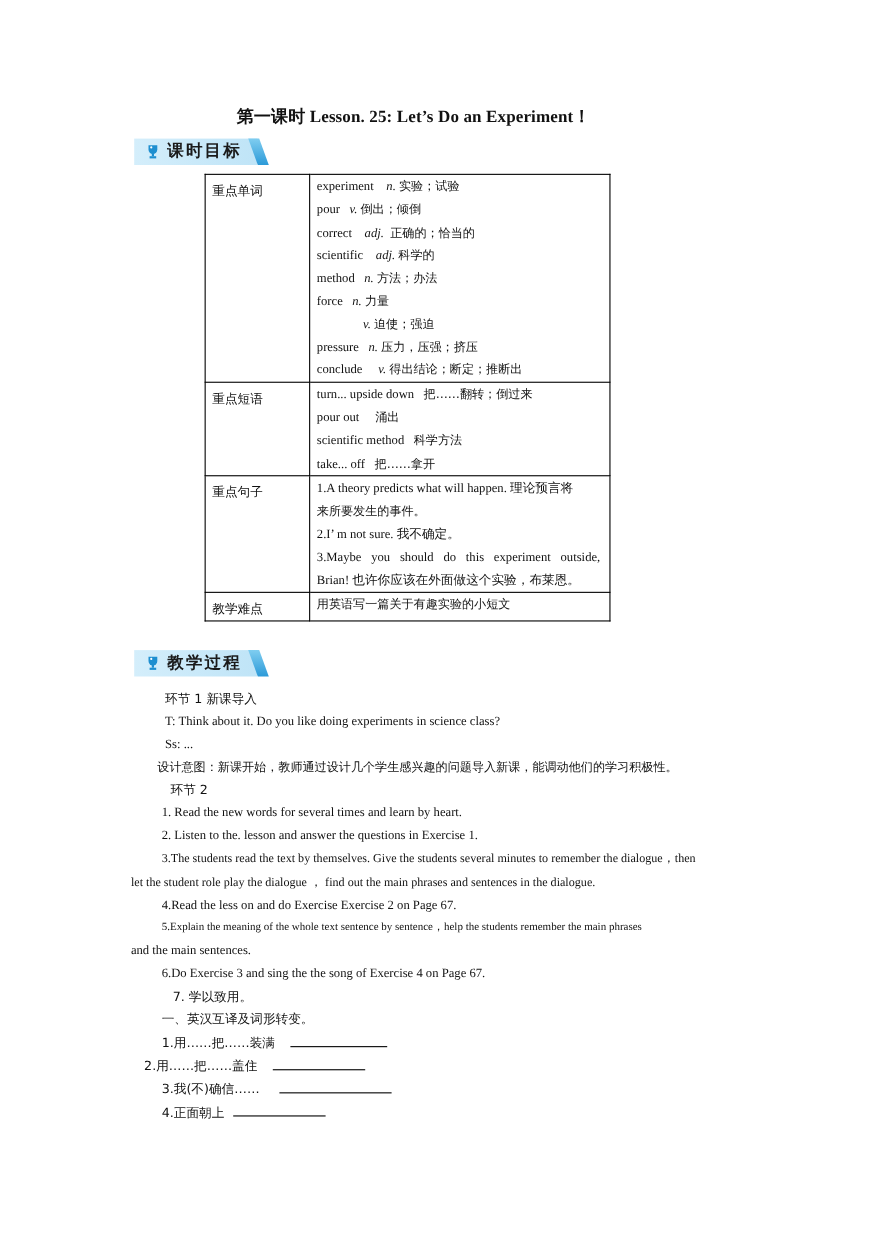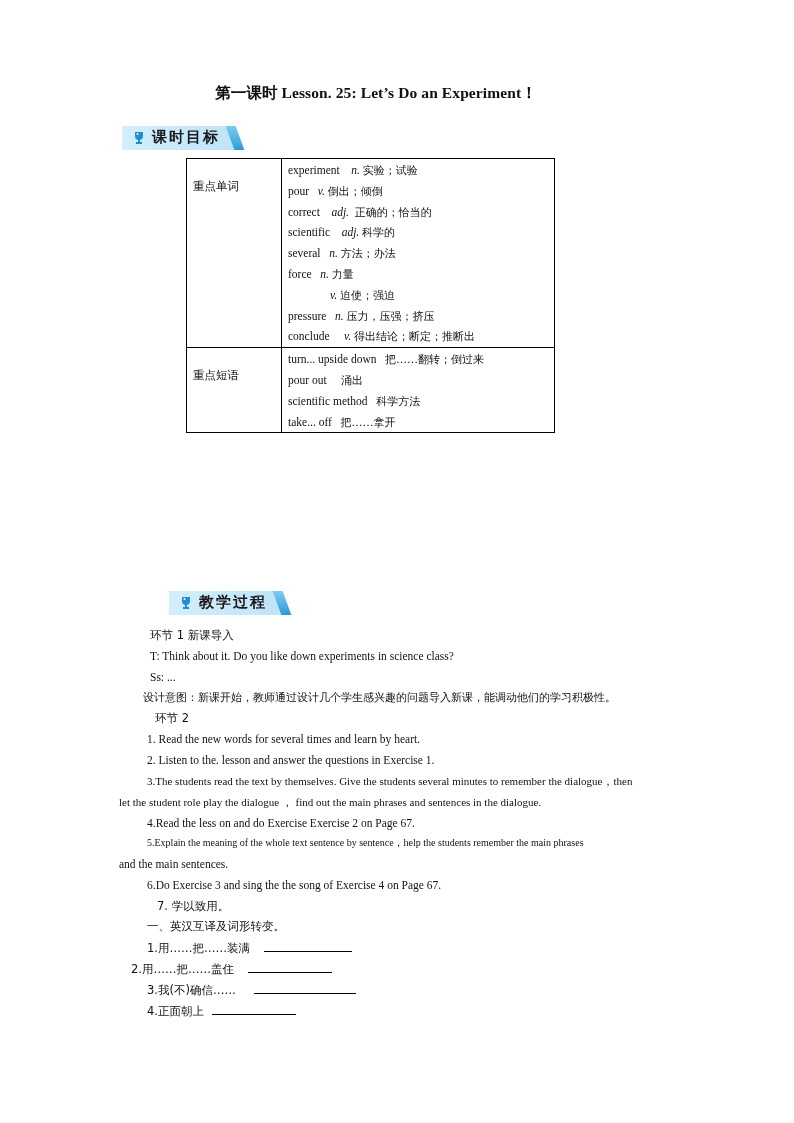--- a/index.html
+++ b/index.html
@@ -1,32 +1,32 @@
 <!DOCTYPE html>
 <html><head>
 <meta charset="utf-8">
 <style>
   html, body { margin: 0; padding: 0; background: #ffffff; }
   body { width: 794px; height: 1123px; position: relative; overflow: hidden;
          font-family: "Liberation Serif", "DejaVu Serif", serif; color: #111; }
   .abs { position: absolute; }
-  .title { left: 0; width: 752px; top: 83px; text-align: center; font-size: 15.5px; font-weight: bold; letter-spacing: 0.1px; }
+  .title { left: 0; width: 752px; top: 96px; text-align: center; font-size: 15.5px; font-weight: bold; letter-spacing: 0.1px; }
   .badge { height: 37px; display: flex; align-items: center; text-align: center; }
   .badge .bg { position: absolute; left: 0; top: 0; height: 24px; width: 112px;
                background: linear-gradient(to right, #d4eefb, #bfe4f7); }
   .badge .slash { position: absolute; left: 108px; top: 0; width: 10px; height: 24px;
                   background: linear-gradient(to bottom, #7fcdf0, #2c9ad8);
                   transform: skewX(20deg); }
   .badge .cup { position: absolute; left: 10px; top: 5px; width: 14px; height: 14px; }
   .badge .label { position: absolute; left: 30px; top: 2px; font-family: "DejaVu Sans", sans-serif;
                   font-weight: bold; font-size: 15px; color: #1a1a1a; letter-spacing: 2px; }
   table.goals { position: absolute; left: 186px; top: 158px; width: 369px; border-collapse: collapse;
                 font-size: 11.5px; }
   table.goals td { border: 1px solid #000; vertical-align: top; padding: 0 6px; }
-  table.goals td.key { width: 82px; font-family: "DejaVu Sans", sans-serif; font-size: 11.5px; padding-top: 20px; }
+  table.goals td.key { width: 82px; font-family: "DejaVu Sans", sans-serif; font-size: 11.5px; padding-top: 7px; }
   .line { height: 20.8px; line-height: 20.8px; white-space: nowrap; }
   .pos { font-style: italic; }
   .cn { font-family: "DejaVu Sans", sans-serif; font-size: 11px; }
   .body-line { position: absolute; font-size: 11.5px; white-space: nowrap; line-height: 16px; }
   .design { font-family: "DejaVu Sans", sans-serif; font-size: 11px; }
   .blank { display: inline-block; border-bottom: 1px solid #000; height: 12px; vertical-align: baseline; }
 </style>
 </head>
 <body>
 
@@ -46,53 +46,69 @@
 
 <table class="goals">
   <tbody>
       <tr style="height:188px;">
     <td class="key">重点单词</td>
     <td style="padding-top:1px;">
       <div class="line"><span>experiment</span>&nbsp;&nbsp;&nbsp;&nbsp;<span class="pos">n.</span> <span class="cn">实验；试验</span></div>
       <div class="line"><span>pour</span>&nbsp;&nbsp;&nbsp;<span class="pos">v.</span> <span class="cn">倒出；倾倒</span></div>
       <div class="line"><span>correct</span>&nbsp;&nbsp;&nbsp;&nbsp;<span class="pos">adj.</span>&nbsp; <span class="cn">正确的；恰当的</span></div>
       <div class="line"><span>scientific</span>&nbsp;&nbsp;&nbsp;&nbsp;<span class="pos">adj.</span> <span class="cn">科学的</span></div>
-      <div class="line"><span>several</span>&nbsp;&nbsp;&nbsp;<span class="pos">n.</span> <span class="cn">方法；办法</span></div>
+      <div class="line"><span>method</span>&nbsp;&nbsp;&nbsp;<span class="pos">n.</span> <span class="cn">方法；办法</span></div>
       <div class="line"><span>force</span>&nbsp;&nbsp;&nbsp;<span class="pos">n.</span> <span class="cn">力量</span></div>
       <div class="line" style="padding-left:42px;"><span class="pos">v.</span> <span class="cn">迫使；强迫</span></div>
       <div class="line"><span>pressure</span>&nbsp;&nbsp;&nbsp;<span class="pos">n.</span> <span class="cn">压力，压强；挤压</span></div>
       <div class="line"><span>conclude</span>&nbsp;&nbsp;&nbsp;&nbsp;&nbsp;<span class="pos">v.</span> <span class="cn">得出结论；断定；推断出</span></div>
     </td>
   </tr>
   <tr style="height:84px;">
     <td class="key">重点短语</td>
     <td style="padding-top:1px;">
       <div class="line"><span>turn... upside down</span>&nbsp;&nbsp;&nbsp;<span class="cn">把……翻转；倒过来</span></div>
       <div class="line"><span>pour out</span>&nbsp;&nbsp;&nbsp;&nbsp;&nbsp;<span class="cn">涌出</span></div>
       <div class="line"><span>scientific method</span>&nbsp;&nbsp;&nbsp;<span class="cn">科学方法</span></div>
       <div class="line"><span>take... off</span>&nbsp;&nbsp;&nbsp;<span class="cn">把……拿开</span></div>
     </td>
   </tr>
+  <tr style="height:105px;">
+    <td class="key">重点句子</td>
+    <td style="padding-top:1px;">
+      <div class="line">1.A theory predicts what will happen. 理论预言将</div>
+      <div class="line cn">来所要发生的事件。</div>
+      <div class="line">2.I’ m not sure. 我不确定。</div>
+      <div class="line" style="word-spacing:6px;">3.Maybe you should do this experiment outside,</div>
+      <div class="line">Brian!  也许你应该在外面做这个实验，布莱恩。</div>
+    </td>
+  </tr>
+  <tr style="height:26px;">
+    <td class="key">教学难点</td>
+    <td style="padding-top:1px;">
+      <div class="line cn">用英语写一篇关于有趣实验的小短文</div>
+    </td>
+  </tr>
 </tbody>
   </table>
 
-<div class="abs badge" style="left:122px; top:591px; width:125px;margin-left:47px;">
+<div class="abs badge" style="left:122px; top:591px; width:125px;">
   <div class="bg"></div>
   <div class="slash"></div>
   <svg class="cup" viewBox="0 0 14 14">
     <path d="M3 1h8v4a4 4 0 0 1-8 0z" fill="#1e8fd0"></path>
     <rect x="6" y="8" width="2" height="3" fill="#1e8fd0"></rect>
     <rect x="4" y="11" width="6" height="2" fill="#1e8fd0"></rect>
     <ellipse cx="5.5" cy="3" rx="1" ry="1" fill="#ffffff"></ellipse>
   </svg>
   <span class="label">教学过程</span>
 </div>
 
 <div class="body-line cn" style="left:150px; top:627px;text-align:center;">环节 1      新课导入</div>
-<div class="body-line" style="left:150px; top:648px;">T: Think about it. Do you like down experiments in science class?</div>
+<div class="body-line" style="left:150px; top:648px;">T: Think about it. Do you like doing experiments in science class?</div>
 <div class="body-line" style="left:150px; top:669px;">Ss: ...</div>
 <div class="body-line design" style="left:143px; top:690px;">设计意图：新课开始，教师通过设计几个学生感兴趣的问题导入新课，能调动他们的学习积极性。</div>
 <div class="body-line cn" style="left:155px; top:710px;">环节 2</div>
 <div class="body-line" style="left:147px; top:731px;">1. Read the new words for several times and learn by heart.</div>
 <div class="body-line" style="left:147px; top:752px;">2. Listen to the.  lesson and answer the questions in Exercise  1.</div>
 <div class="body-line" style="left:147px; top:773px; font-size:11px;text-align:right;">3.The students read the text by themselves. Give the students several minutes to remember  the dialogue，then</div>
 <div class="body-line" style="left:119px; top:794px; font-size:11px;">let the student role  play the dialogue ，  find out the main phrases and sentences in the dialogue.</div>
 <div class="body-line" style="left:147px; top:815px;">4.Read the less on and do Exercise  Exercise  2 on Page  67.</div>
 <div class="body-line" style="left:147px; top:835px; font-size:10px;">5.Explain the meaning of the whole text sentence by sentence，help the students remember the main phrases</div>
 <div class="body-line" style="left:119px; top:856px;">and the main sentences.</div>

